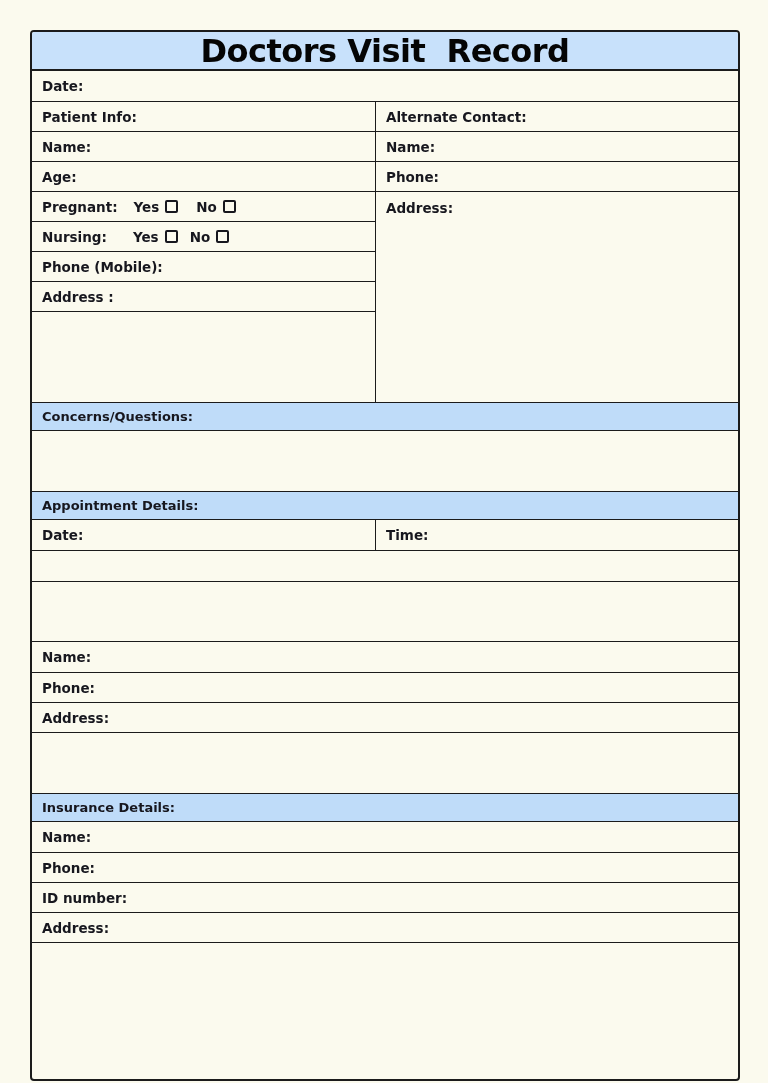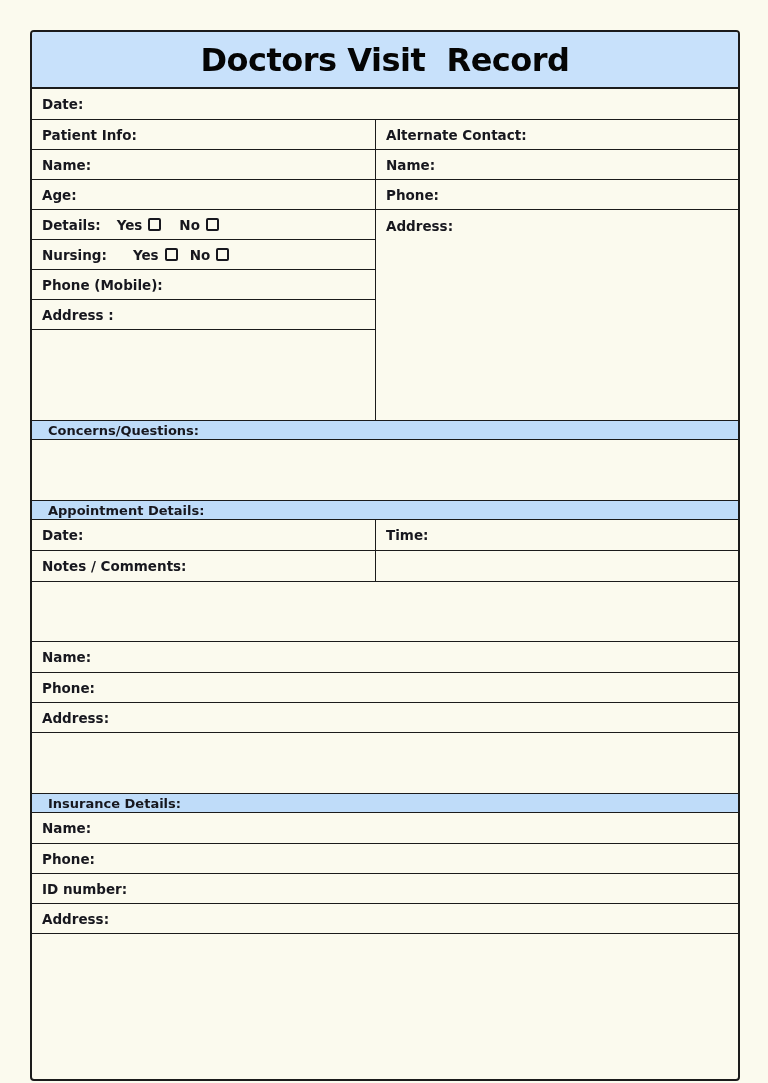--- a/index.html
+++ b/index.html
@@ -12,43 +12,43 @@
   }
   .form {
     position:absolute; left:30px; top:30px;
     width:710px; height:1051px;
     border:2.5px solid #1b1b1b; border-radius:4px;
     background:#fbfaee;
     display:flex; flex-direction:column;
     overflow:hidden;
   }
   .title-bar {
-    height:57px; flex:none;
+    height:39px; flex:none;
     background:#c8e1fb;
     border-bottom:2px solid #1b1b1b;
     display:flex; align-items:center; justify-content:center;
   }
   .title-bar h1 {
     font-size:32px; font-weight:800; letter-spacing:-0.5px;
     color:#050505; white-space:pre-wrap;
   }
   .row {
     flex:none; height:30px;
     border-bottom:1.5px solid #1b1b1b;
     display:flex; align-items:center;
     padding:0 10px;
     font-size:13.5px; font-weight:700;
   }
   .row.tall { height:31px; }
   .bar {
-    flex:none; height:19px;
+    flex:none; height:28px;
     background:#bfdcf9;
     border-bottom:1.5px solid #1b1b1b;
     display:flex; align-items:center;
-    padding:0 16px;
+    padding:0 10px;
     font-size:13px; font-weight:700;
   }
   .blank { flex:none; border-bottom:1.5px solid #1b1b1b; }
   .blank.h61 { height:61px; }
   .blank.h60 { height:60px; }
   .blank.final { flex:1; border-bottom:none; }
   .cols { flex:none; display:flex; border-bottom:1.5px solid #1b1b1b; }
   .col-left { width:344px; flex:none; border-right:1.5px solid #1b1b1b; display:flex; flex-direction:column; }
   .col-right { flex:1; display:flex; flex-direction:column;text-align:center; }
   .col-left .row:last-child, .col-right .fill { border-bottom:none; }
@@ -86,21 +86,21 @@
       <div class="row">
         <span>Patient Info:</span>
       </div>
       <div class="row">
         <span>Name:</span>
       </div>
       <div class="row">
         <span>Age:</span>
       </div>
       <div class="row">
-        <span>Details:</span>
+        <span>Pregnant:</span>
         <span class="gap-md cb-lbl">Yes</span>
         <span class="cb"></span>
         <span class="gap-lg cb-lbl" style="margin-left:18px;">No</span>
         <span class="cb"></span>
       </div>
       <div class="row">
         <span>Nursing:</span>
         <span class="gap-lg cb-lbl">Yes</span>
         <span class="cb"></span>
         <span class="gap-sm cb-lbl">No</span>
@@ -141,23 +141,20 @@
   </div>
   <div class="cols oneline">
     <div class="cell left">
       <span>Date:</span>
     </div>
     <div class="cell right">
       <span>Time:</span>
     </div>
   </div>
   <div class="cols oneline">
-    <div class="cell left">
-      <span>Notes / Comments:</span>
-    </div>
     <div class="cell right"></div>
   </div>
   <div class="blank h60"></div>
 
   <div class="row tall">
     <span>Name:</span>
   </div>
   <div class="row">
     <span>Phone:</span>
   </div>

